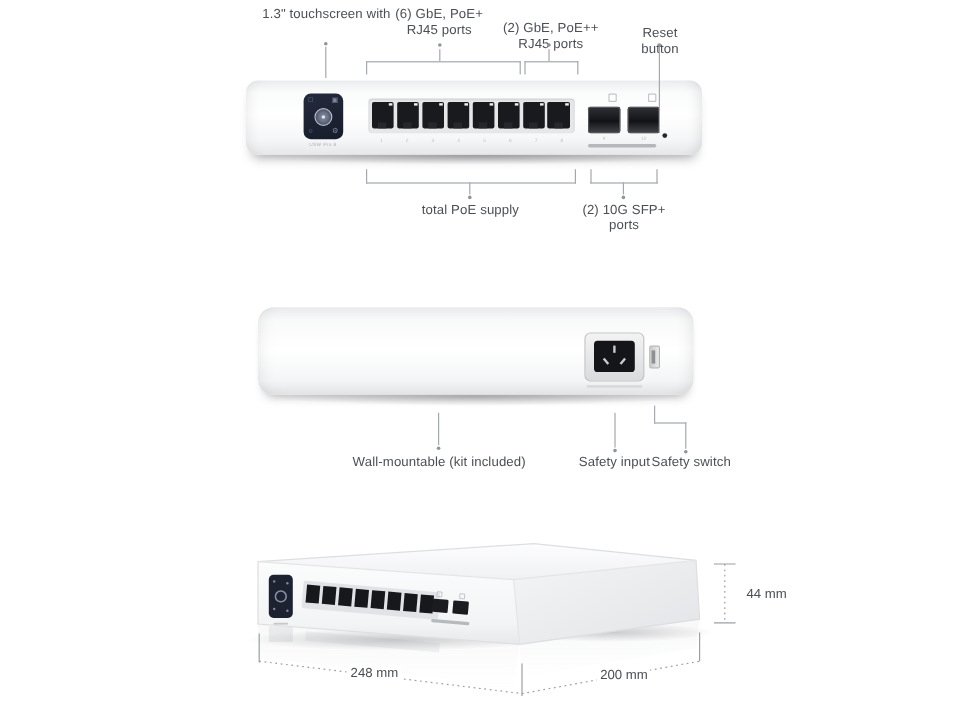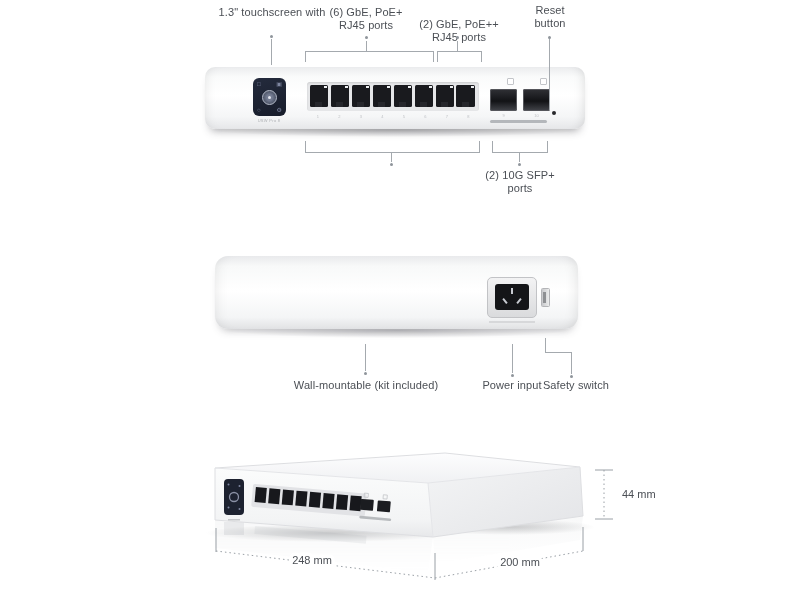--- a/index.html
+++ b/index.html
@@ -64,21 +64,21 @@
   <div>1.3" touchscreen with</div>
 </div>
 <div class="lbl" style="left:306px;top:6px;width:120px">
   <div>(6) GbE, PoE+</div>
   <div>RJ45 ports</div>
 </div>
 <div class="lbl" style="left:399px;top:18px;width:120px">
   <div>(2) GbE, PoE++</div>
   <div>RJ45 ports</div>
 </div>
-<div class="lbl" style="left:515px;top:4px;width:70px">
+<div class="lbl" style="left:515px;top:22px;width:70px">
   <div>Reset</div>
   <div>button</div>
 </div>
 
 <div class="dot" style="left:270px;top:35px"></div>
 <div class="vl z" style="left:271px;top:39px;height:26px"></div>
 
 <div class="dot" style="left:365px;top:36px"></div>
 <div class="vl" style="left:366px;top:41px;height:10px"></div>
 <div class="hl" style="left:305px;top:51px;width:129px"></div>
@@ -135,20 +135,21 @@
 <div class="sfpnum" style="left:523px">10</div>
 <div class="reset-btn z"></div>
 <div class="vent"></div>
 
 <div class="vl" style="left:305px;top:141px;height:12px"></div>
 <div class="vl" style="left:479px;top:141px;height:12px"></div>
 <div class="hl" style="left:305px;top:152px;width:175px"></div>
 <div class="vl" style="left:391px;top:152px;height:10px"></div>
 <div class="dot" style="left:390px;top:163px"></div>
 <div class="lbl" style="left:312px;top:169px;width:160px">
+  <div>total PoE supply</div>
 </div>
 
 <div class="vl" style="left:492px;top:141px;height:12px"></div>
 <div class="vl" style="left:547px;top:141px;height:12px"></div>
 <div class="hl" style="left:492px;top:152px;width:56px"></div>
 <div class="vl" style="left:519px;top:152px;height:10px"></div>
 <div class="dot" style="left:518px;top:163px"></div>
 <div class="lbl" style="left:450px;top:169px;width:140px">
   <div>(2) 10G SFP+</div>
   <div>ports</div>
@@ -168,21 +169,21 @@
 
 <div class="vl" style="left:365px;top:344px;height:27px"></div>
 <div class="dot" style="left:364px;top:372px"></div>
 <div class="lbl" style="left:266px;top:379px;width:200px">
   <div>Wall-mountable (kit included)</div>
 </div>
 
 <div class="vl" style="left:512px;top:344px;height:29px"></div>
 <div class="dot" style="left:511px;top:374px"></div>
 <div class="lbl" style="left:462px;top:379px;width:100px">
-  <div>Power input</div>
+  <div>Safety input</div>
 </div>
 
 <div class="vl" style="left:545px;top:338px;height:15px"></div>
 <div class="hl" style="left:545px;top:352px;width:27px"></div>
 <div class="vl" style="left:571px;top:352px;height:22px"></div>
 <div class="dot" style="left:570px;top:375px"></div>
 <div class="lbl" style="left:526px;top:379px;width:100px">
   <div>Safety switch</div>
 </div>
 

